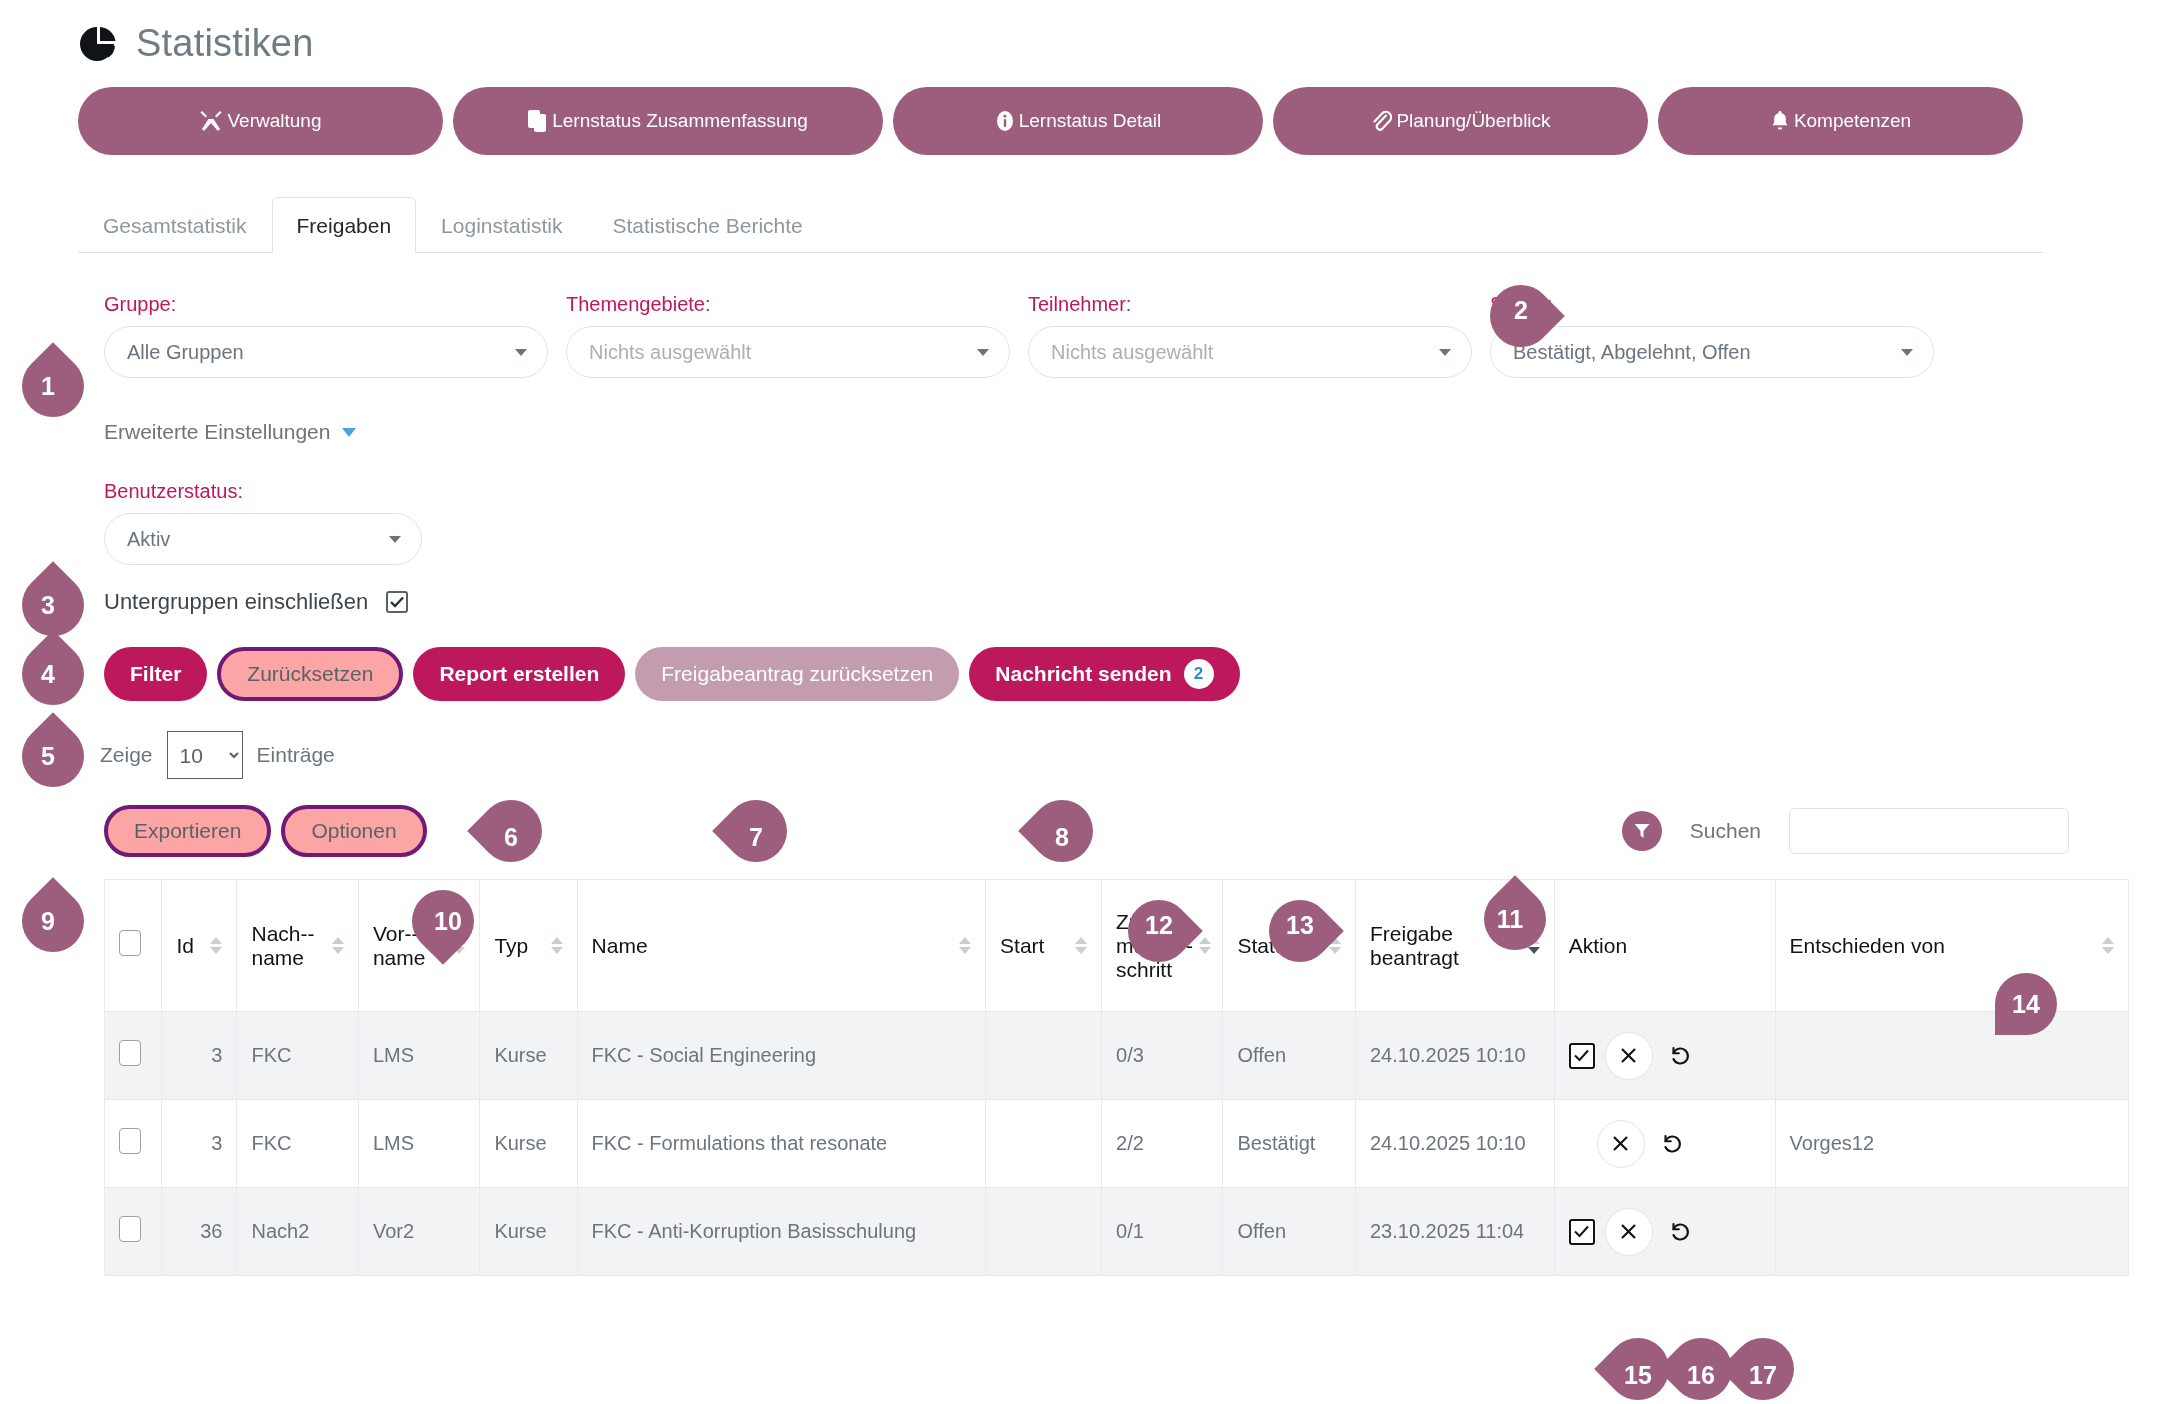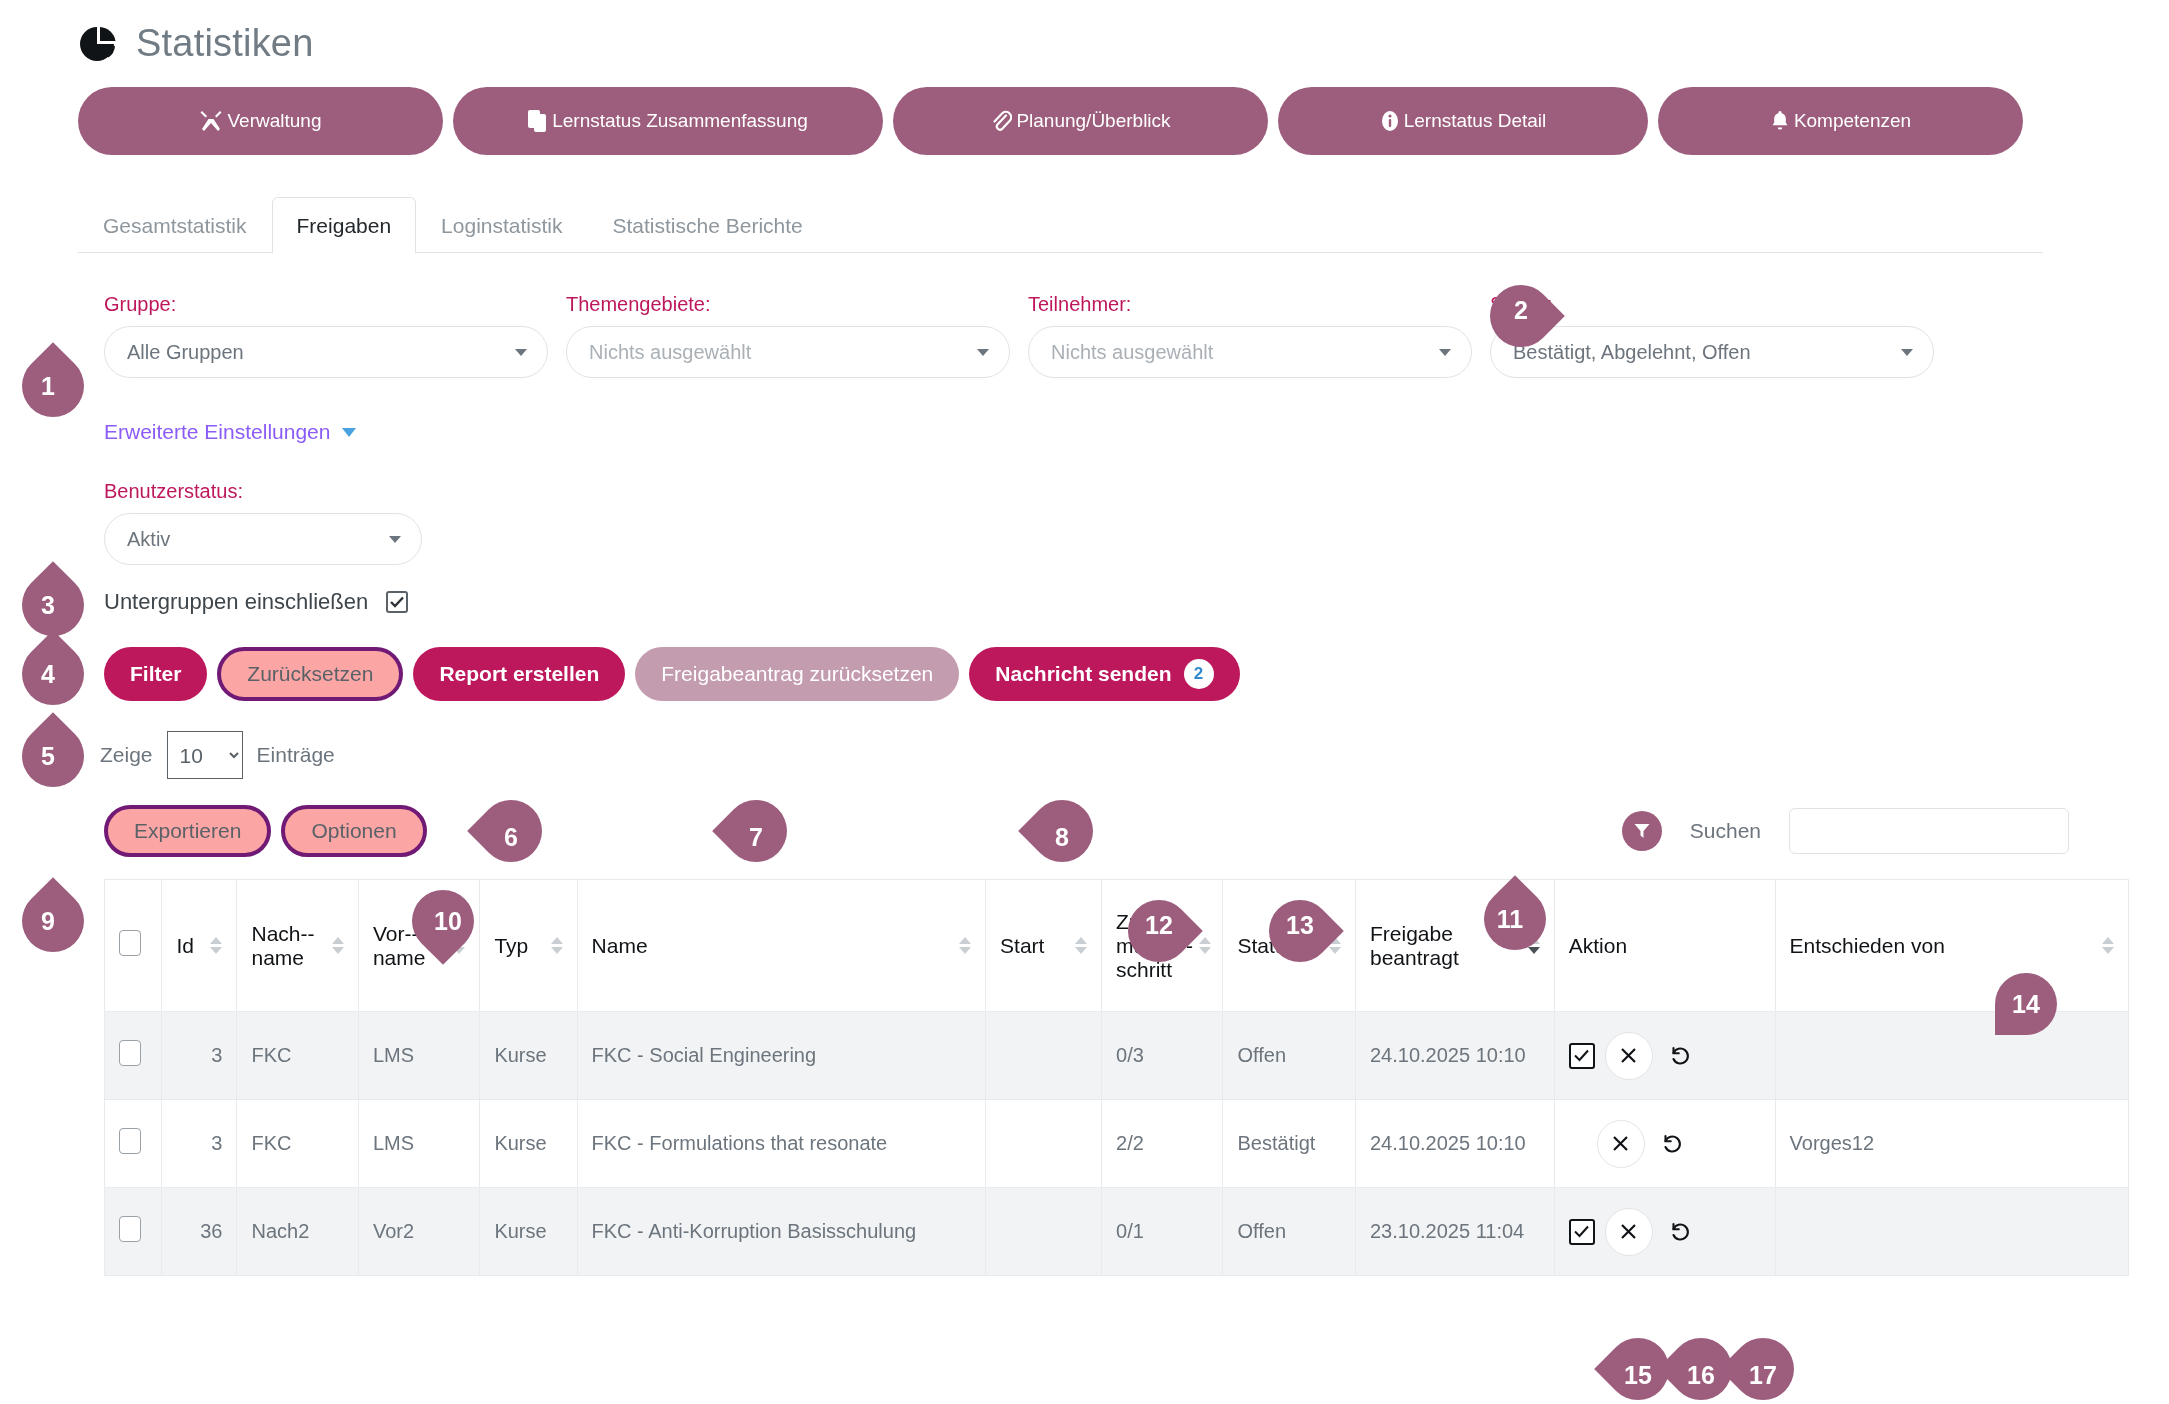--- a/index.html
+++ b/index.html
@@ -51,21 +51,21 @@
     width:444px; height:52px; border:1px solid #dfe3e6; border-radius:26px;
     background:#fff; display:flex; align-items:center; padding:0 22px;
     font-size:20px; color:#6c757d; cursor:pointer; position:relative;
   }
   .fselect.placeholder { color:#a9b0b6; }
   .fselect .caret { position:absolute; right:20px; width:0;height:0;
     border-left:6px solid transparent; border-right:6px solid transparent;
     border-top:7px solid #6c757d; }
 
   
-  .adv-link { margin: 42px 0 0 104px; font-size:21px; color:#8b5cf6; cursor:pointer;
+  .adv-link { margin: 42px 0 0 104px; font-size:21px; color:#737373; cursor:pointer;
               display:inline-flex; align-items:center; gap:12px; }
   .adv-caret { width:0;height:0;border-left:7px solid transparent;
     border-right:7px solid transparent;border-top:9px solid #4aa3df; }
 
   .benutzer { margin: 36px 0 0 104px; }
   .benutzer .flabel { font-size:20px; }
   .benutzer .fselect { width:318px; }
 
   .subgroups { margin: 24px 0 0 104px; display:flex; align-items:center; gap:18px; }
   .subgroups-label { font-size:22px; color:#3e464c; }
@@ -181,38 +181,38 @@
   <button class="navpill np-w2">
     <span class="np-icon">
       <svg width="20" height="22" viewBox="0 0 20 22" fill="#fff">
         <rect x="0" y="0" width="12" height="18" rx="2"></rect>
         <rect x="6" y="4" width="12" height="18" rx="2"></rect>
       </svg>
     </span>
     <span class="np-label">Lernstatus Zusammenfassung</span>
   </button>
 
-  <button class="navpill np-w4">
-    <span class="np-icon">
-      <svg width="22" height="22" viewBox="0 0 22 22" fill="none" stroke="#fff" stroke-width="2.2" stroke-linecap="round">
-        <path d="M16 5.5 L7.5 14.5 a3.2 3.2 0 0 0 4.6 4.4 L20 10.5 a5.3 5.3 0 0 0 -7.5 -7.4 L4.5 11.5"></path>
-      </svg>
-    </span>
-    <span class="np-label">Planung/Überblick</span>
-  </button>
-
   <button class="navpill np-w3">
     <span class="np-icon">
       <svg width="20" height="22" viewBox="0 0 20 22">
         <ellipse cx="10" cy="11" rx="8" ry="10" fill="#fff"></ellipse>
         <circle cx="10" cy="6" r="1.6" fill="#9d5e7e"></circle>
         <rect x="8.8" y="9" width="2.4" height="8" rx="1" fill="#9d5e7e"></rect>
       </svg>
     </span>
     <span class="np-label">Lernstatus Detail</span>
+  </button>
+
+  <button class="navpill np-w4">
+    <span class="np-icon">
+      <svg width="22" height="22" viewBox="0 0 22 22" fill="none" stroke="#fff" stroke-width="2.2" stroke-linecap="round">
+        <path d="M16 5.5 L7.5 14.5 a3.2 3.2 0 0 0 4.6 4.4 L20 10.5 a5.3 5.3 0 0 0 -7.5 -7.4 L4.5 11.5"></path>
+      </svg>
+    </span>
+    <span class="np-label">Planung/Überblick</span>
   </button>
 
   <button class="navpill np-w5">
     <span class="np-icon">
       <svg width="20" height="22" viewBox="0 0 20 22" fill="#fff">
         <path d="M10 1 a1.6 1.6 0 0 1 1.6 1.6 v.6 a5.6 5.6 0 0 1 4.2 5.4 v4 l1.6 2.6 H2.6 L4.2 12.6 v-4 A5.6 5.6 0 0 1 8.4 3.2 v-.6 A1.6 1.6 0 0 1 10 1 Z"></path>
         <path d="M7.8 17.4 h4.4 a2.2 2.2 0 0 1 -4.4 0 Z"></path>
       </svg>
     </span>
     <span class="np-label">Kompetenzen</span>

